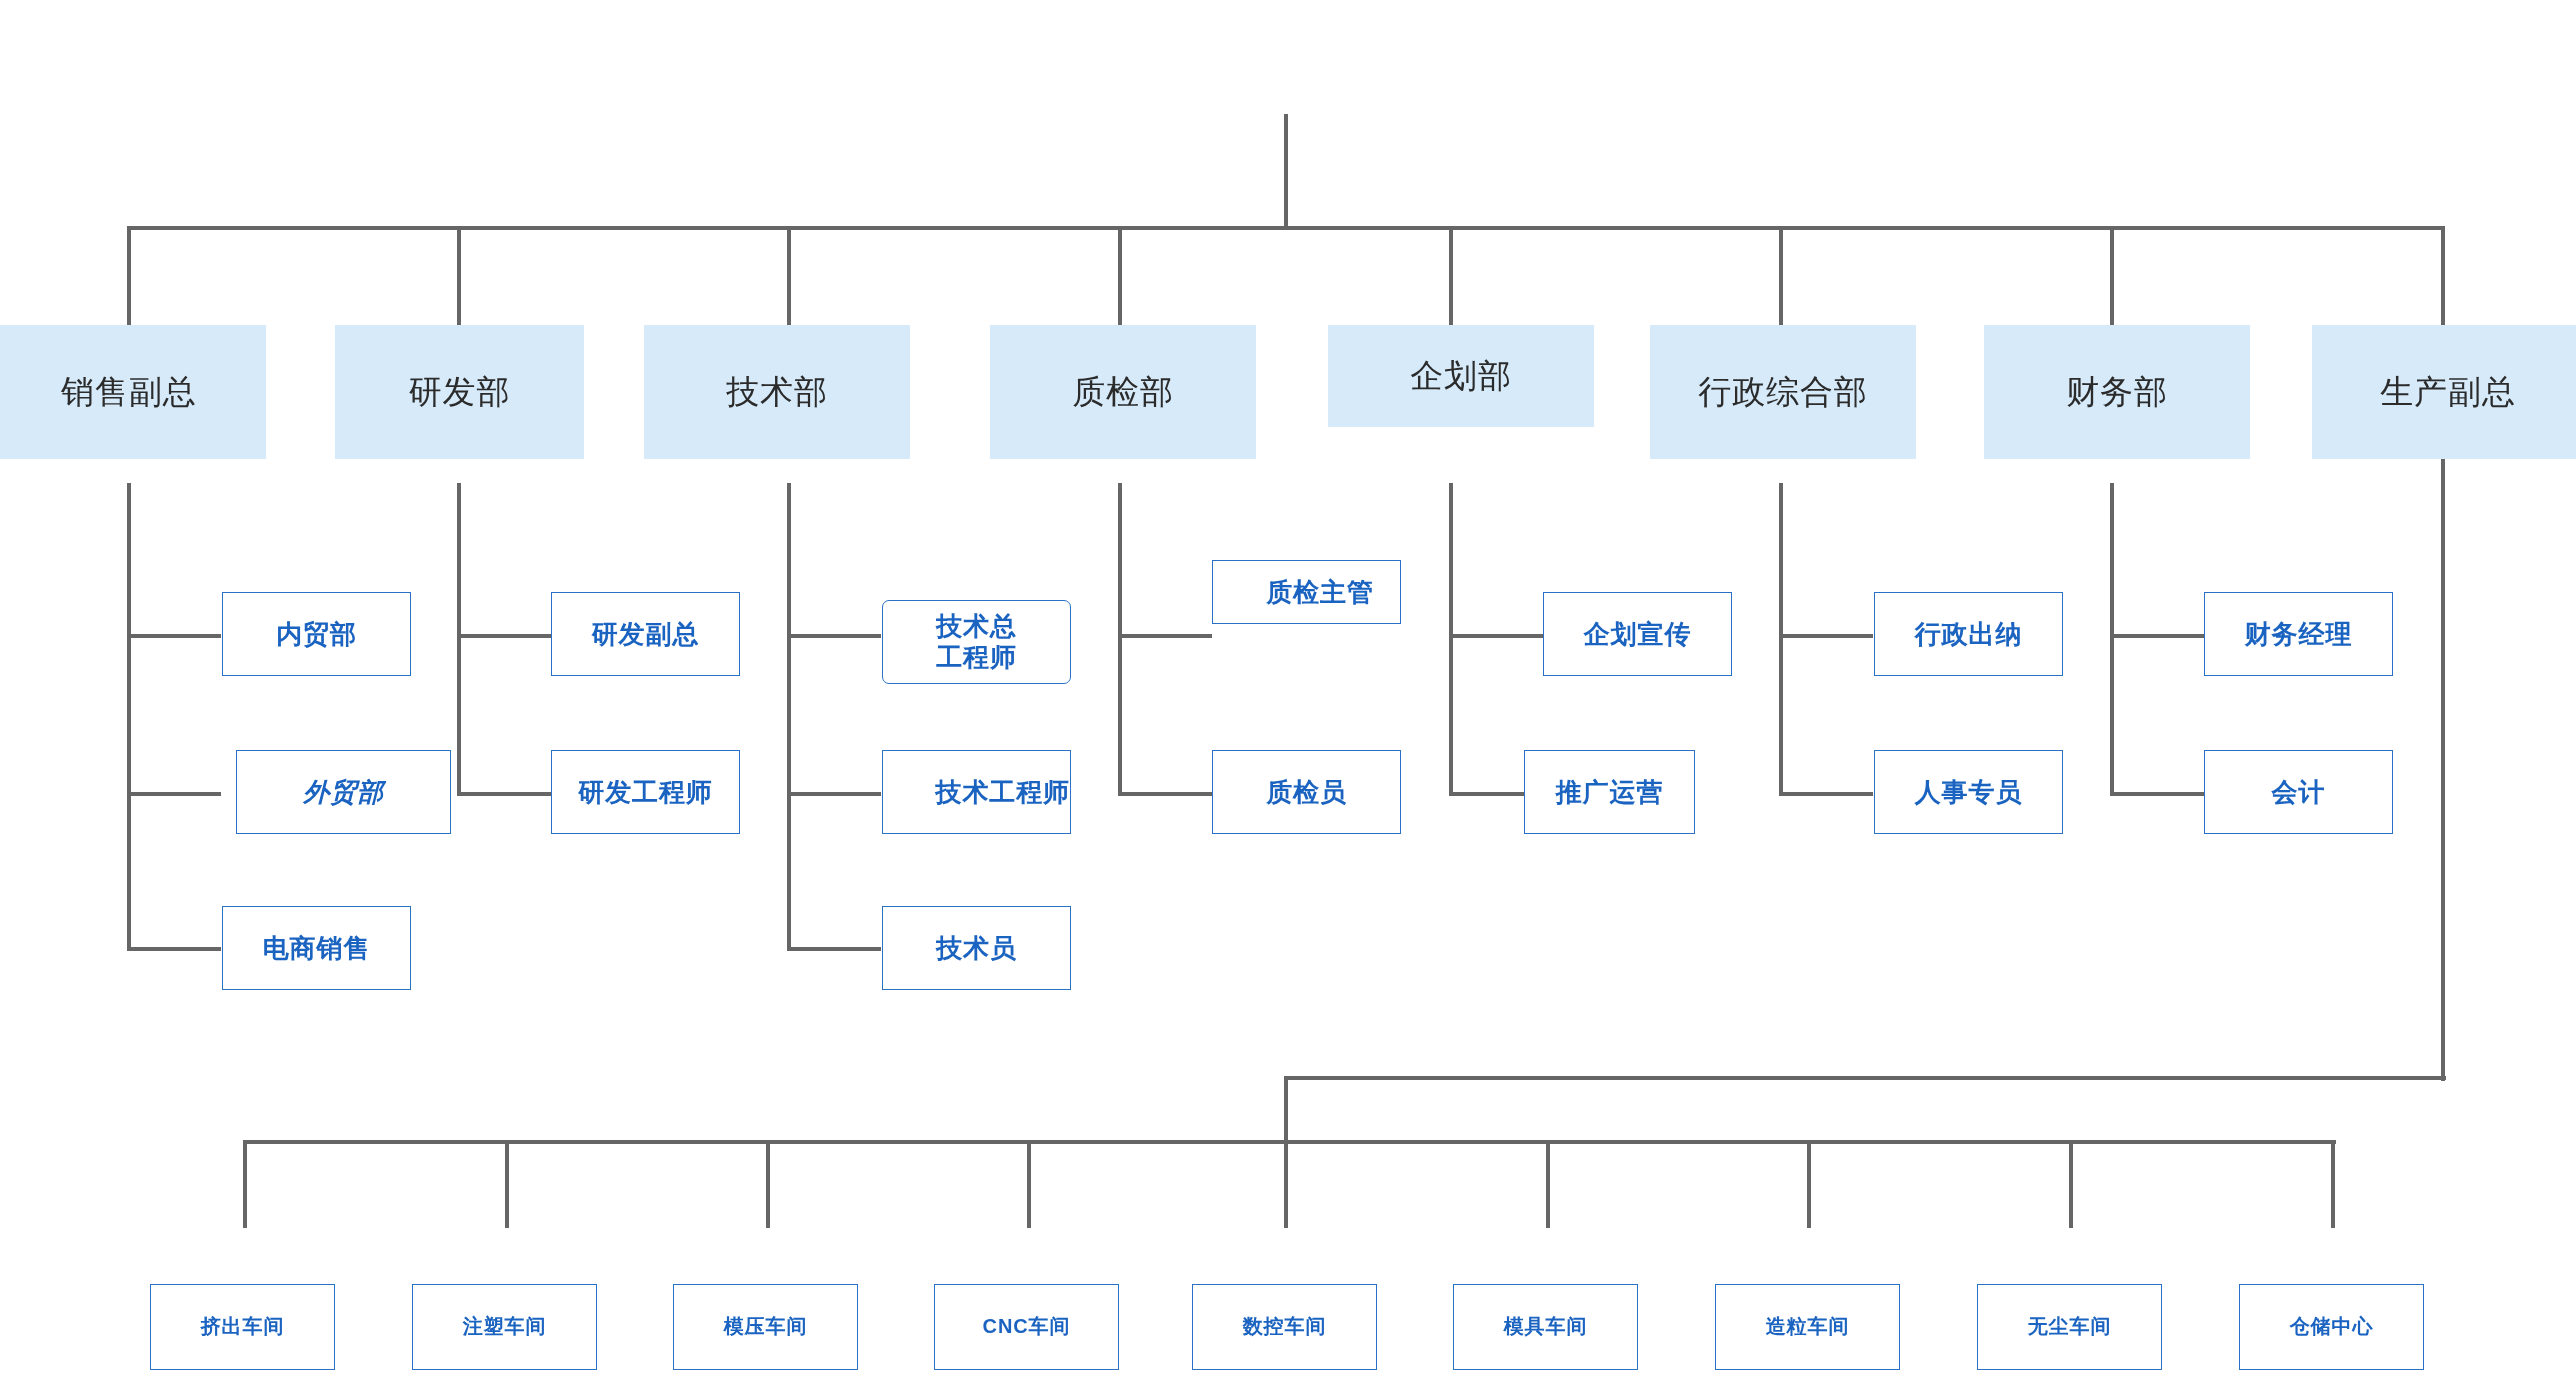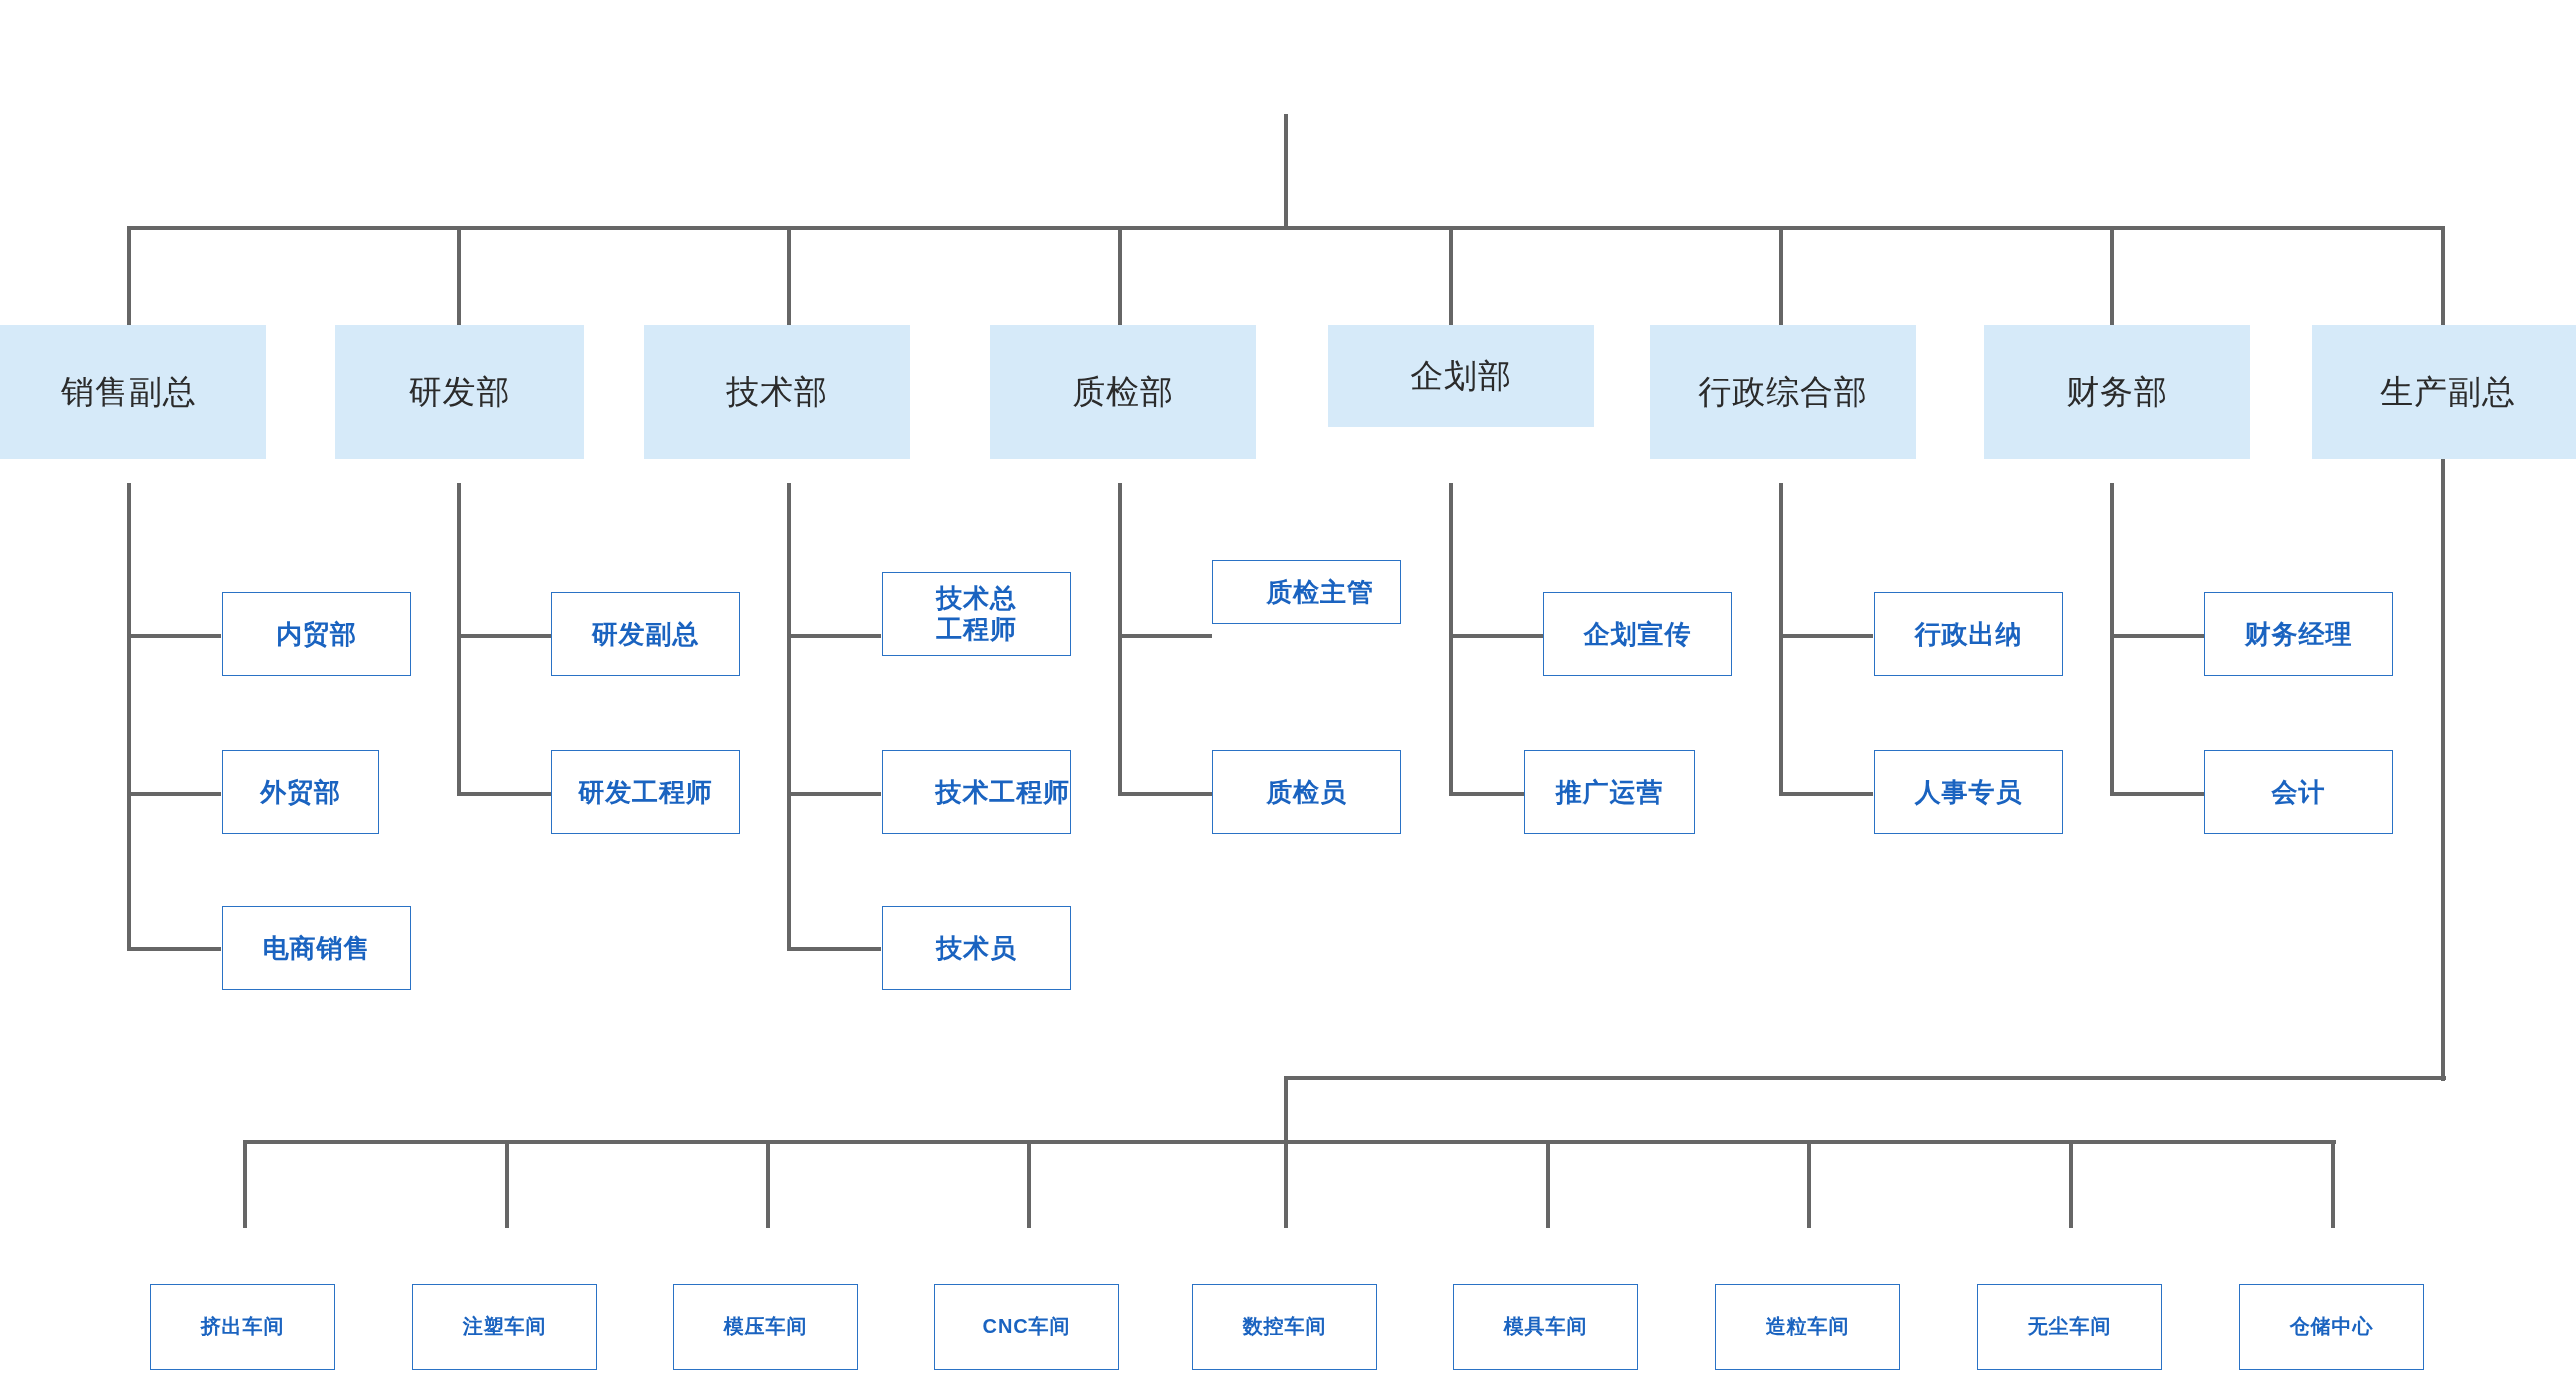--- a/index.html
+++ b/index.html
@@ -112,21 +112,21 @@
   </div>
 
   <div class="ln ln-v" style="left:127px; top:483px; width:4.3px; height:468px;"></div>
   <div class="ln ln-h" style="left:127px; top:634px; width:94px; height:4.3px;"></div>
   <div class="ln ln-h" style="left:127px; top:792px; width:94px; height:4.3px;"></div>
   <div class="ln ln-h" style="left:127px; top:947px; width:94px; height:4.3px;"></div>
 
   <div class="node node-sub" style="left:222px; top:592px; width:189px; height:84px;">
     <span>内贸部</span>
   </div>
-  <div class="node node-sub" style="left:222px; top:750px; width:157px; height:84px;">
+  <div class="node node-sub" style="left:236px; top:750px; width:215px; height:84px;font-style:italic;">
     <span>外贸部</span>
   </div>
   <div class="node node-sub" style="left:222px; top:906px; width:189px; height:84px;">
     <span>电商销售</span>
   </div>
 
   <div class="ln ln-v" style="left:457px; top:483px; width:4.3px; height:313px;"></div>
   <div class="ln ln-h" style="left:457px; top:634px; width:94px; height:4.3px;"></div>
   <div class="ln ln-h" style="left:457px; top:792px; width:94px; height:4.3px;"></div>
 
@@ -135,21 +135,21 @@
   </div>
   <div class="node node-sub" style="left:551px; top:750px; width:189px; height:84px;">
     <span>研发工程师</span>
   </div>
 
   <div class="ln ln-v" style="left:787px; top:483px; width:4.3px; height:468px;"></div>
   <div class="ln ln-h" style="left:787px; top:634px; width:94px; height:4.3px;"></div>
   <div class="ln ln-h" style="left:787px; top:792px; width:94px; height:4.3px;"></div>
   <div class="ln ln-h" style="left:787px; top:947px; width:94px; height:4.3px;"></div>
 
-  <div class="node node-sub" style="left:882px; top:572px; width:189px; height:84px; flex-direction:column;">
+  <div class="node node-sub" style="left:882px; top:600px; width:189px; height:84px; flex-direction:column;border-radius:7px;">
     <span class="two-line">技术总</span>
     <span class="two-line">工程师</span>
   </div>
   <div class="node node-sub" style="left:882px; top:750px; width:189px; height:84px;justify-content:flex-end;">
     <span>技术工程师</span>
   </div>
   <div class="node node-sub" style="left:882px; top:906px; width:189px; height:84px;">
     <span>技术员</span>
   </div>
 

